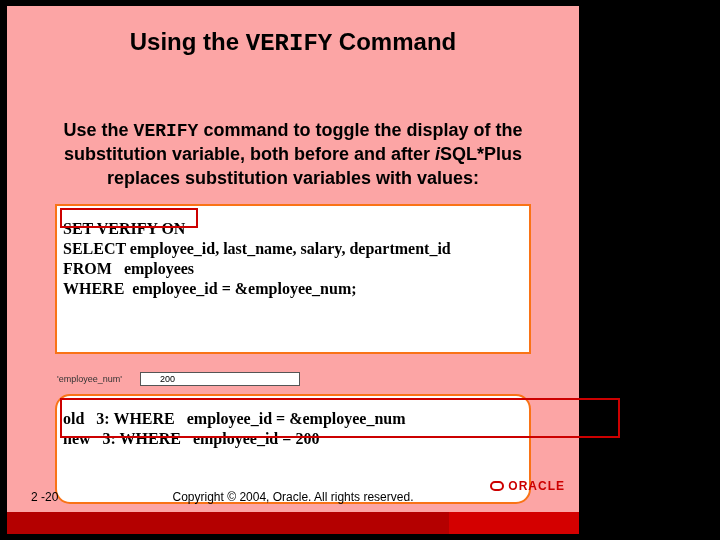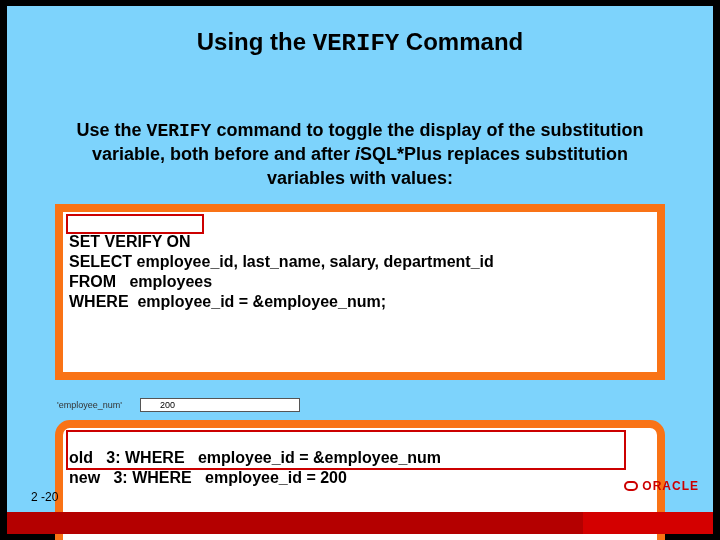--- a/index.html
+++ b/index.html
@@ -6,23 +6,23 @@
   html, body { width: 720px; height: 540px; overflow: hidden; }
   body {
     background: #000;
     font-family: Arial, Helvetica, sans-serif;
     position: relative;
   }
   .slide {
     position: absolute;
     left: 7px;
     top: 6px;
-    width: 706px;
+    width: 572px;
     height: 528px;
-    background: #7dd3fc;
+    background: #fca5a5;
   }
   .title {
     text-align: center;
     font-weight: bold;
     font-size: 24px;
     color: #000;
     padding-top: 22px;
     padding-bottom: 10px;
   }
   .title .mono { font-family: "Courier New", monospace; font-weight: bold; }
@@ -33,24 +33,24 @@
     font-size: 18px;
     line-height: 1.3;
     font-weight: bold;
     color: #000;
     text-align: center;
   }
   .para .mono { font-family: "Courier New", monospace; font-weight: bold; }
   .para .ital { font-style: italic; font-weight: bold; }
   .codebox {
     margin: 14px 0 0 0;
-    border: 8px solid #f97316;
+    border: 2px solid #f97316;
     background: #fff;
-    padding: 20px 6px;
-    font-family: Liberation Sans, sans-serif;
+    padding: 13px 6px;
+    font-family: Liberation Serif, serif;
     font-size: 16px;
     font-weight: bold;
     line-height: 1.25;
     white-space: pre;
     position: relative;
     color: #000;
   }
   .hl-red {
     border: 2px solid #cc0000;
     position: absolute;
@@ -148,20 +148,21 @@
       <input type="text" value="200" style="">
     </div>
 
     <div class="codebox" style="margin-top:8px;border-radius:15px;"><span>old   3: WHERE   employee_id = &amp;employee_num</span>
 <span>new   3: WHERE   employee_id = 200</span>
       <div class="hl-red" style="left:3px; top:2px; width:560px; height:40px;"></div>
     </div>
   </div>
 
   <div class="pagenum">2 -20</div>
+  <div class="copyright">Copyright © 2004, Oracle. All rights reserved.</div>
 
   <div class="logo">
     <svg width="14" height="14" viewBox="0 0 14 14">
       <rect x="1" y="3" width="12" height="8" rx="4" ry="4" fill="none" stroke="#c00" stroke-width="2"></rect>
     </svg>
     <span class="logo-text">ORACLE</span>
   </div>
 
   <div class="footer-bar">
     <div class="highlight"></div>

